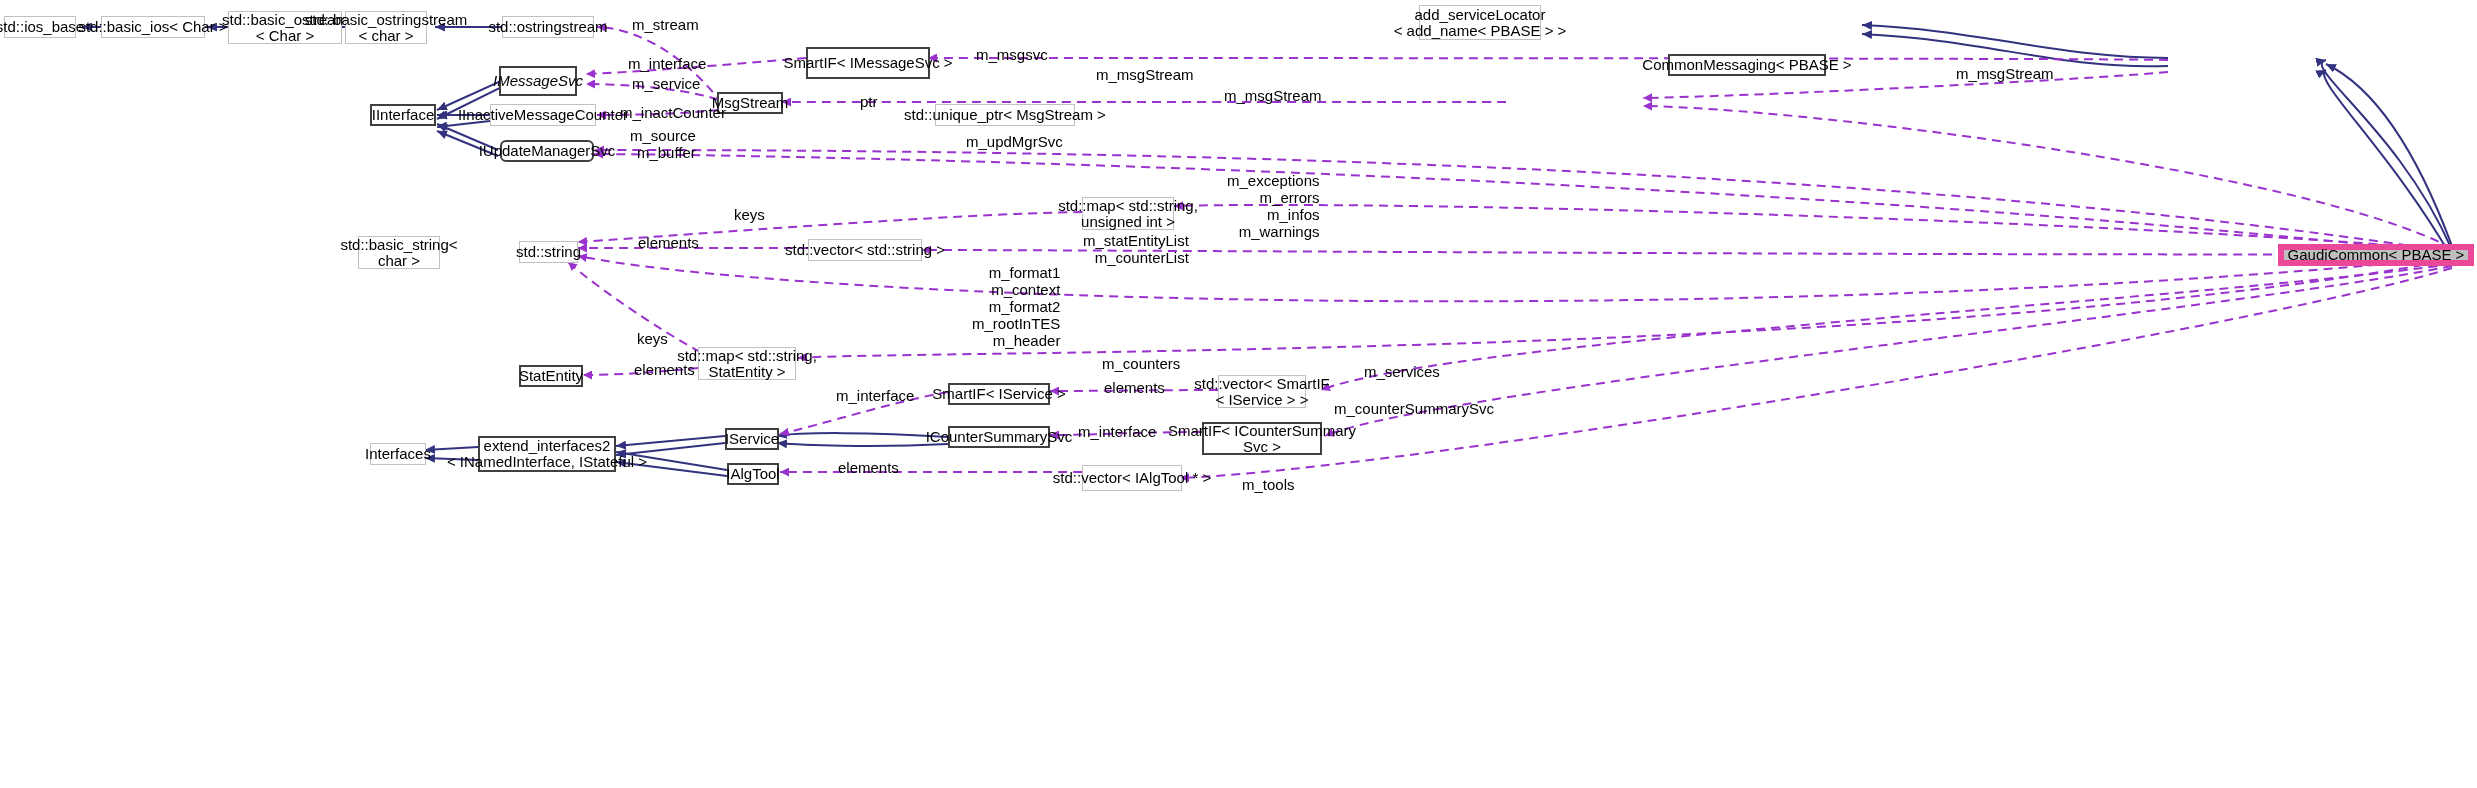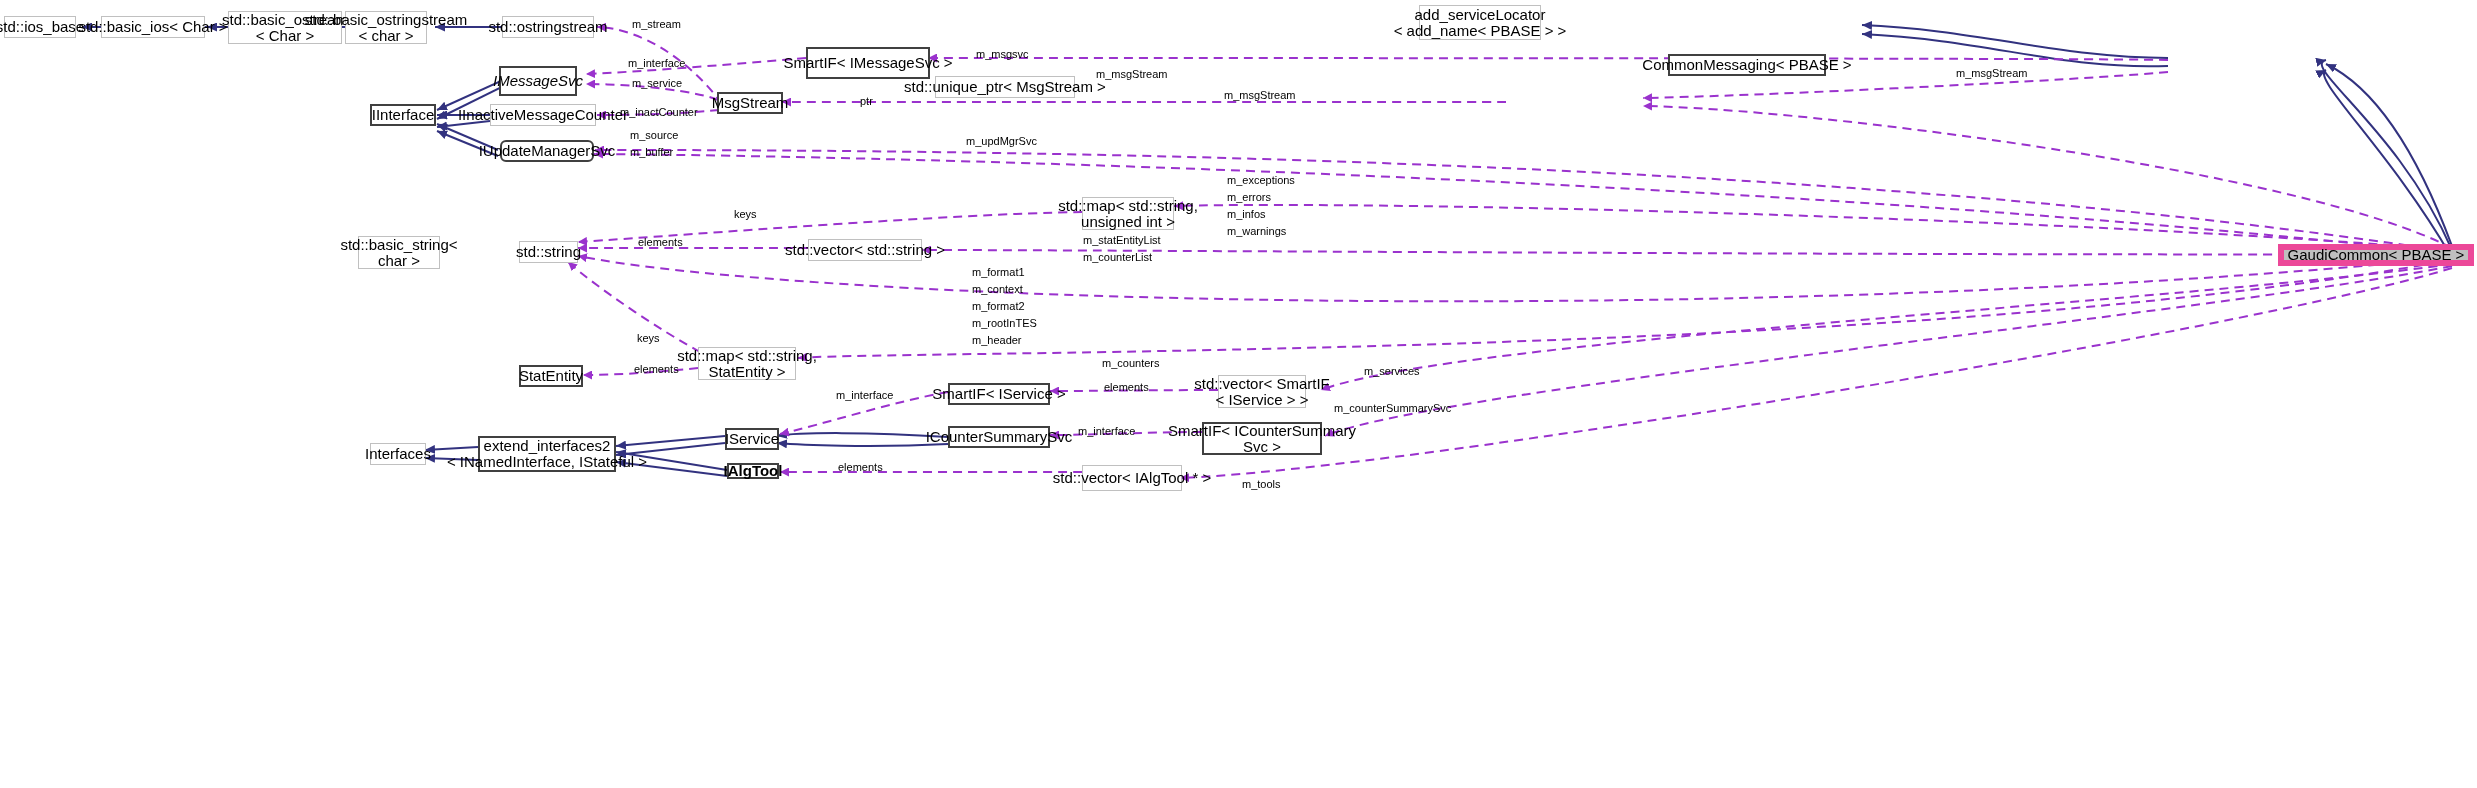--- a/index.html
+++ b/index.html
@@ -8,22 +8,22 @@
   #canvas{position:relative;width:2477px;height:788px;background:#ffffff;overflow:hidden;}
   svg.edges{position:absolute;left:0;top:0;width:2477px;height:788px;pointer-events:none;}
 
   .node{position:absolute;box-sizing:border-box;background:#ffffff;
         display:flex;align-items:center;justify-content:center;text-align:center;
         font-size:15px;line-height:16px;color:#000000;white-space:pre;
         border:1px solid #c0c0c0;z-index:3;}
   .node.thick{border:2px solid #404040;}
   .node.current{background:#bfbfbf;border:6px solid #ec4899;}
 
-  .elabel{position:absolute;font-size:11px;line-height:17px;color:#000000;
-          white-space:pre;text-align:left;z-index:4;background:transparent;}
+  .elabel{position:absolute;font-size:15px;line-height:17px;color:#000000;
+          white-space:pre;text-align:right;z-index:4;background:transparent;}
 </style>
 </head>
 <body>
 
 <div id="canvas">
 
   <svg class="edges" viewBox="0 0 2477 788" xmlns="http://www.w3.org/2000/svg">
     <defs>
       <marker id="inh" markerWidth="11" markerHeight="9" refX="10" refY="4.5" orient="auto" markerUnits="userSpaceOnUse">
         <path d="M10,4.5 L0,0 L0,9 z" fill="#32327f"></path>
@@ -138,21 +138,21 @@
   <div class="node thick" style="left:499px;top:66px;width:78px;height:30px;font-style:italic;">IMessageSvc</div>
 
   <div class="node thick" style="left:370px;top:104px;width:66px;height:22px;">IInterface</div>
 
   <div class="node" style="left:490px;top:104px;width:106px;height:22px;">IInactiveMessageCounter</div>
 
   <div class="node thick" style="left:500px;top:140px;width:94px;height:22px;border-radius:6px;">IUpdateManagerSvc</div>
 
   <div class="node thick" style="left:717px;top:92px;width:66px;height:22px;">MsgStream</div>
 
-  <div class="node" style="left:935px;top:76px;width:140px;height:22px;">std::unique_ptr&lt; MsgStream &gt;</div>
+  <div class="node" style="left:935px;top:104px;width:140px;height:22px;">std::unique_ptr&lt; MsgStream &gt;</div>
 
   <div class="node" style="left:358px;top:236px;width:82px;height:33px;">std::basic_string&lt;
 char &gt;</div>
 
   <div class="node" style="left:519px;top:241px;width:59px;height:22px;">std::string</div>
 
   <div class="node" style="left:808px;top:239px;width:114px;height:22px;">std::vector&lt; std::string &gt;</div>
 
   <div class="node" style="left:1082px;top:197px;width:92px;height:33px;">std::map&lt; std::string,
 unsigned int &gt;</div>
@@ -162,21 +162,21 @@
 
   <div class="node thick" style="left:519px;top:365px;width:64px;height:22px;">StatEntity</div>
 
   <div class="node" style="left:370px;top:443px;width:56px;height:22px;">Interfaces</div>
 
   <div class="node thick" style="left:478px;top:436px;width:138px;height:36px;">extend_interfaces2
 &lt; INamedInterface, IStateful &gt;</div>
 
   <div class="node thick" style="left:725px;top:428px;width:54px;height:22px;">IService</div>
 
-  <div class="node thick" style="left:727px;top:463px;width:52px;height:16px;font-weight:bold;">IAlgTool</div>
+  <div class="node thick" style="left:727px;top:463px;width:52px;height:22px;">IAlgTool</div>
 
   <div class="node thick" style="left:948px;top:383px;width:102px;height:22px;">SmartIF&lt; IService &gt;</div>
 
   <div class="node thick" style="left:948px;top:426px;width:102px;height:22px;">ICounterSummarySvc</div>
 
   <div class="node" style="left:1218px;top:375px;width:88px;height:33px;">std::vector&lt; SmartIF
 &lt; IService &gt; &gt;</div>
 
   <div class="node thick" style="left:1202px;top:422px;width:120px;height:33px;">SmartIF&lt; ICounterSummary
 Svc &gt;</div>

